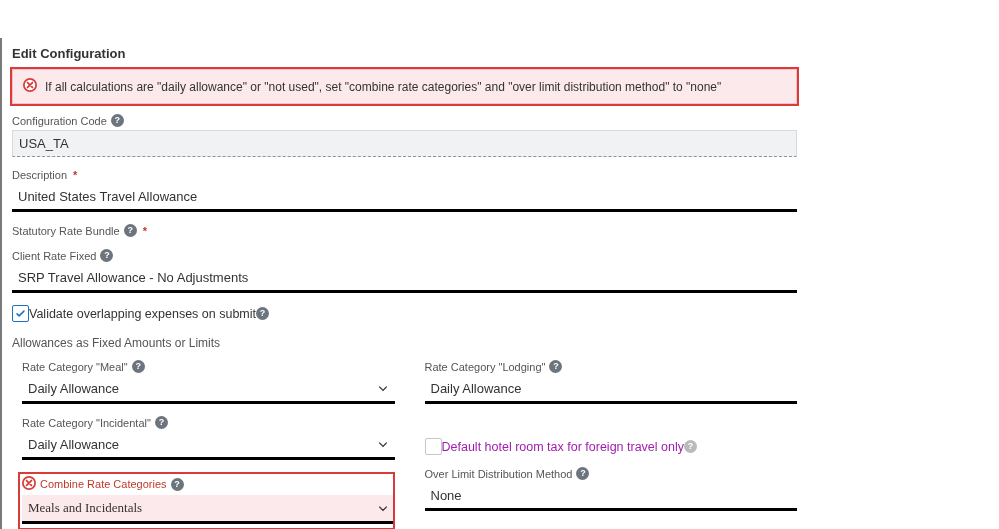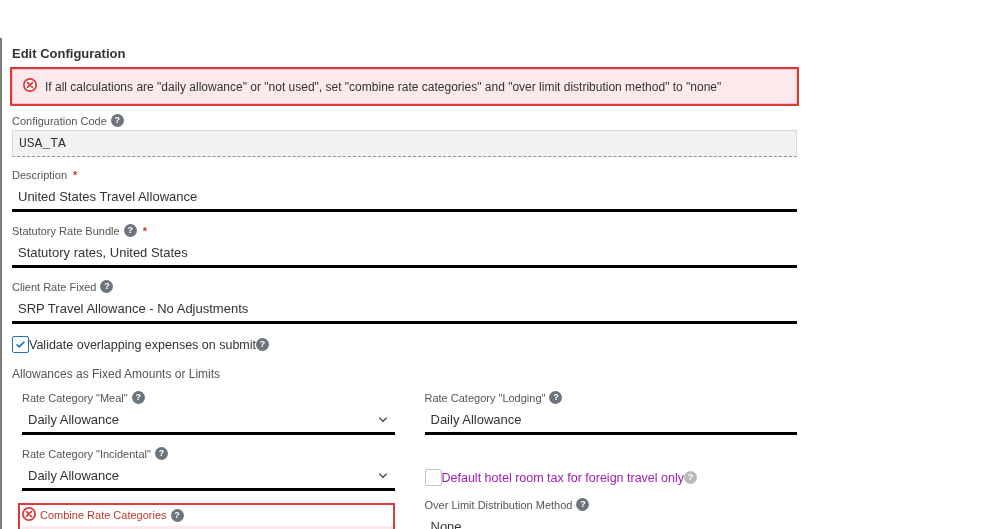--- a/index.html
+++ b/index.html
@@ -11,21 +11,21 @@
   .error-banner .msg{font-size:12px;color:#333;}
   .callout-error{position:absolute;inset:-3px -3px -3px -3px;border:2px solid #d93a3a;pointer-events:none;}
   .x-circle{width:14px;height:14px;flex:none;}
 
   
   .group{margin:0 0 12px 6px;}
   .label{display:flex;align-items:center;gap:4px;font-size:11px;color:#555;margin-bottom:3px;}
   .req{color:#c0392b;font-weight:700;margin-left:2px;}
   .help{width:13px;height:13px;border-radius:50%;background:#6c757d;color:#fff;display:inline-flex;align-items:center;justify-content:center;font-size:9px;font-weight:700;cursor:pointer;line-height:1;}
   .field{width:100%;border:none;border-bottom:3px solid #000000;padding:5px 6px;font-size:13px;color:#333;box-sizing:border-box;}
-  .field-ro{background:#f1f2f3;border:1px solid #d9dadb;border-bottom:1px dashed #8f9396;font-family:Liberation Mono, monospace;}
+  .field-ro{background:#f1f2f3;border:1px solid #d9dadb;border-bottom:1px dashed #8f9396;}
 
   
   .chk-row{display:flex;align-items:center;margin:2px 0 14px 6px;}
   .chk{width:15px;height:15px;border:1px solid #1e73be;border-radius:2px;display:inline-flex;align-items:center;justify-content:center;background:#fff;}
   .chk.checked svg{display:block;}
   .chk svg{width:11px;height:11px;display:none;}
   .chk-disabled{border-color:#c5c5c5;background:#fff;}
 
   .section-head{font-size:12px;color:#555;margin:6px 0 10px 6px;}
 
@@ -79,21 +79,20 @@
     </div>
     <input class="field" value="United States Travel Allowance" style="">
   </div>
 
   <div class="group">
     <div class="label">
       <span>Statutory Rate Bundle</span>
       <span class="help">?</span>
       <span class="req">*</span>
     </div>
-    <input class="field" value="Statutory rates, United States" style="">
   </div>
 
   <div class="group">
     <div class="label">
       <span>Client Rate Fixed</span>
       <span class="help">?</span>
     </div>
     <input class="field" value="SRP Travel Allowance - No Adjustments" style="">
   </div>
 

